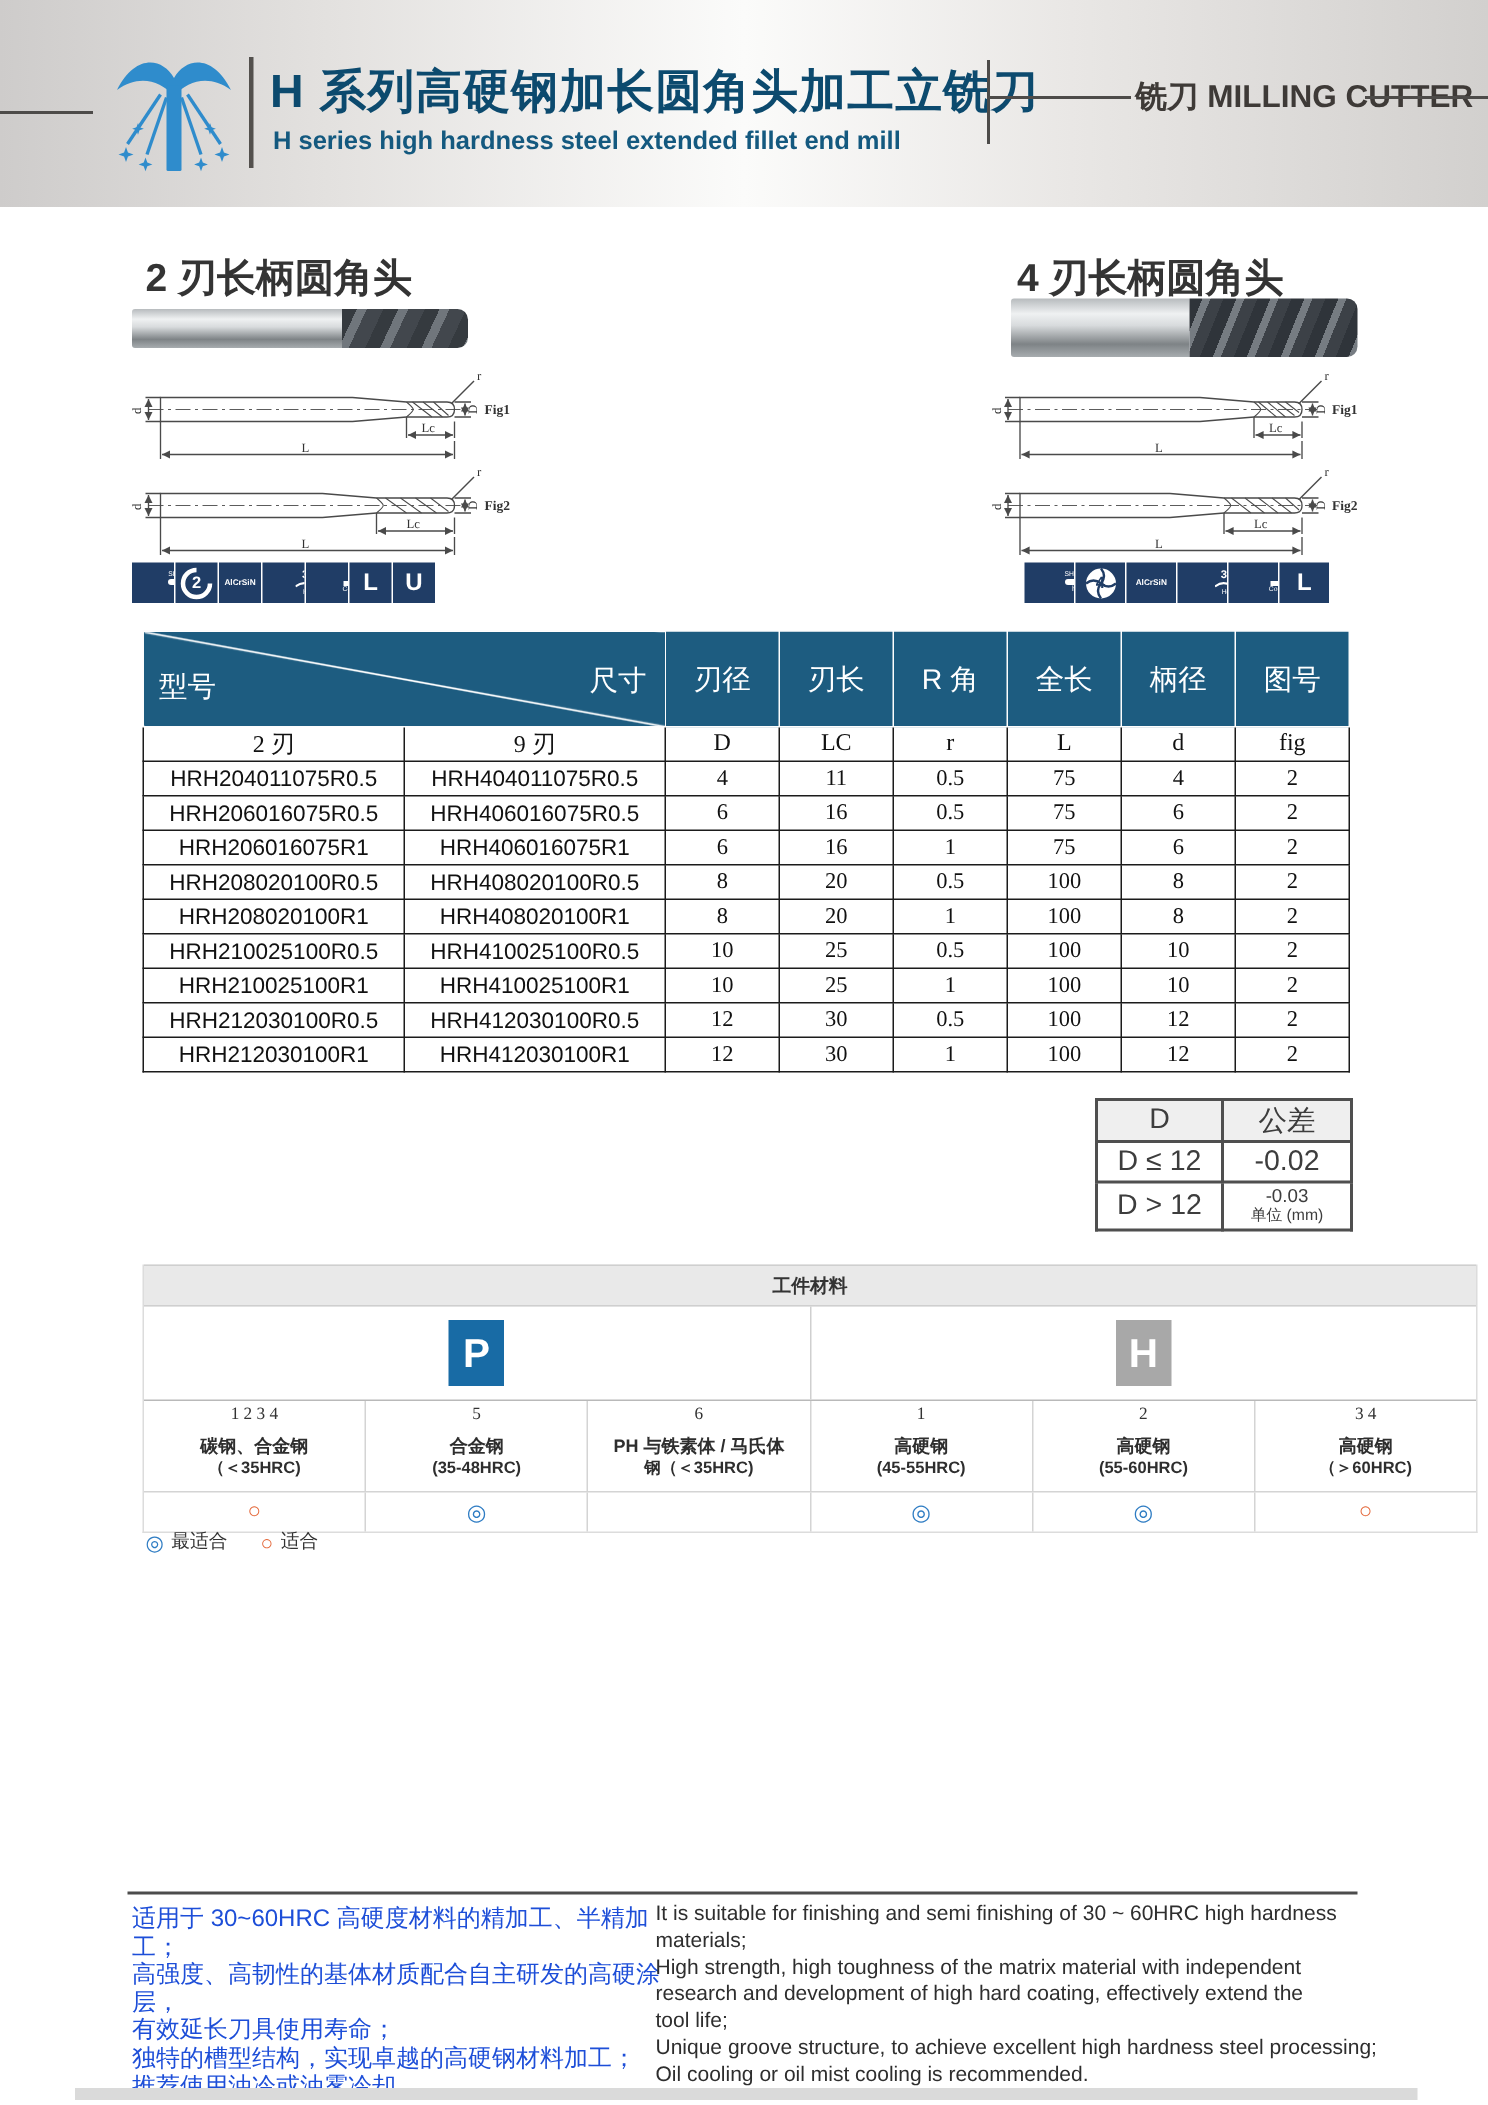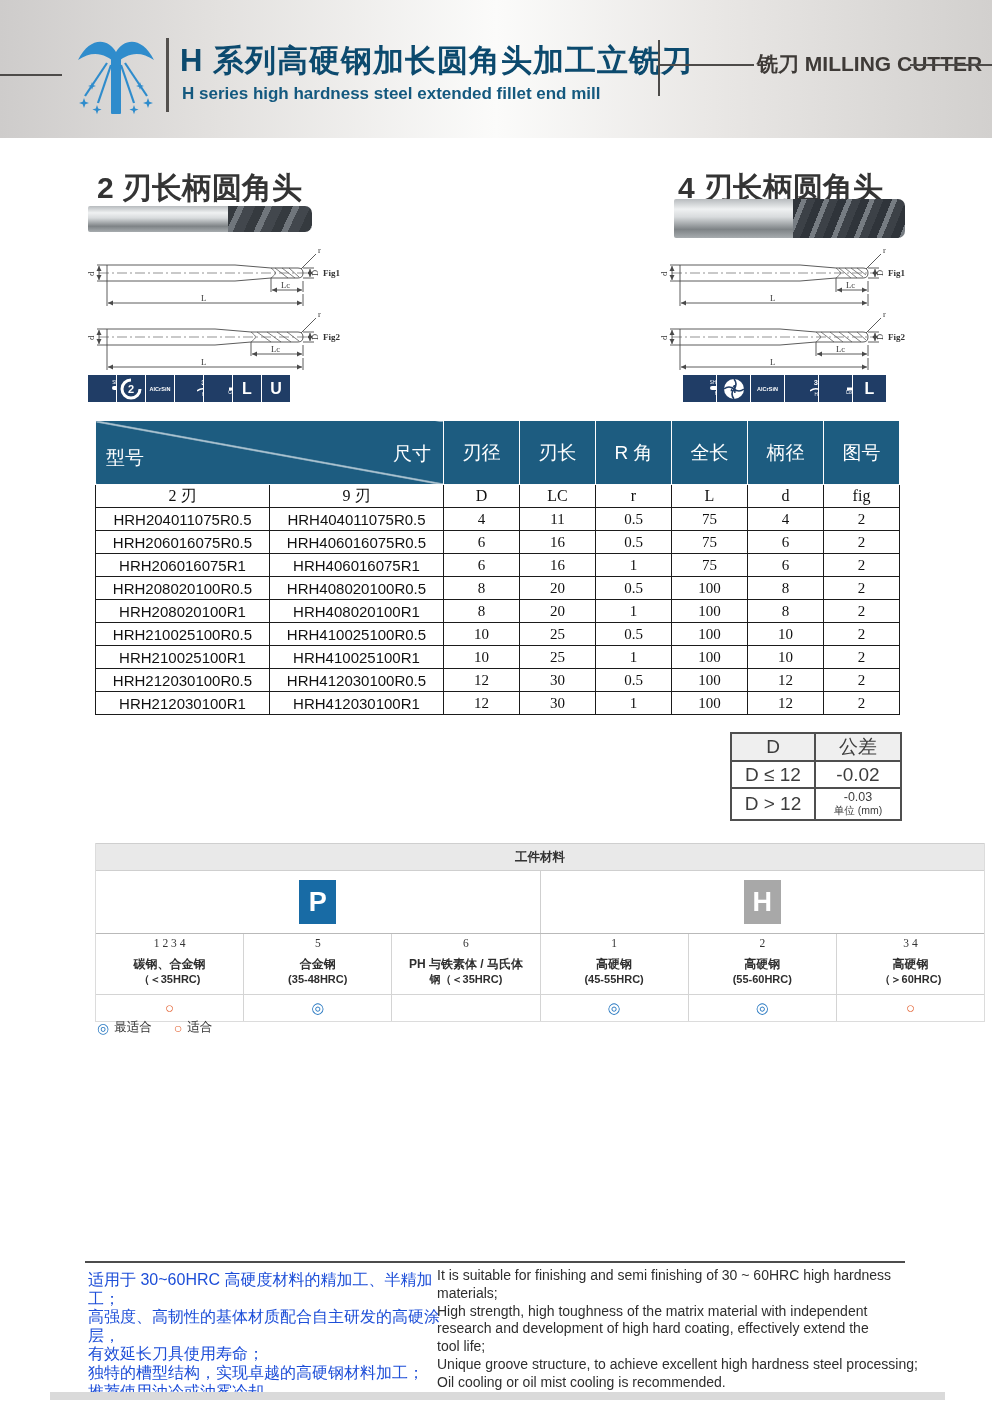--- a/index.html
+++ b/index.html
@@ -15,21 +15,21 @@
   .logo-box { left:70px; top:26px; width:92px; height:94px; }
   .title-bar { left:166px; top:38px; width:3px; height:74px; background:#53504d; }
   .title-cn { left:180px; top:40px; font-size:31px; font-weight:bold; color:#0c4a6e; letter-spacing:1px; white-space:nowrap; }
   .title-en { left:182px; top:84px; font-size:17px; font-weight:bold; color:#14597f; white-space:nowrap; }
   .title-line-v { left:658px; top:40px; width:2px; height:56px; background:#4d4b49; }
   .cat-line-l { left:660px; top:64px; width:94px; height:2px; background:#4d4b49; }
   .category { left:757px; top:50px; font-size:21px; font-weight:bold; color:#3e3a37; white-space:nowrap; }
   .cat-line-r { left:910px; top:64px; width:82px; height:2px; background:#4d4b49; }
 
   
-  .sec-title { font-size:30px; font-weight:bold; color:#343434; white-space:nowrap; }
+  .sec-title { font-size:26px; font-weight:bold; color:#343434; white-space:nowrap; }
   .sec-left  { left:97px;  top:168px; }
   .sec-right { left:678px; top:168px; }
 
   
   .mill { display:flex; align-items:stretch; }
   .mill-left  { left:88px;  top:206px; width:224px; height:26px; }
   .mill-right { left:674px; top:199px; width:231px; height:39px; }
   .m-shank { flex:1; background:linear-gradient(180deg,#b7bbbe 0%,#eff1f2 26%,#d8dbdd 46%,#7e8386 78%,#a7acaf 100%); border-radius:2px 0 0 2px; }
   .m-tip { border-radius:0 7px 7px 0; }
   .m-tip2 { width:84px;  background:repeating-linear-gradient(115deg,#353a3f 0 9px,#70767c 9px 15px,#42474d 15px 25px); }

